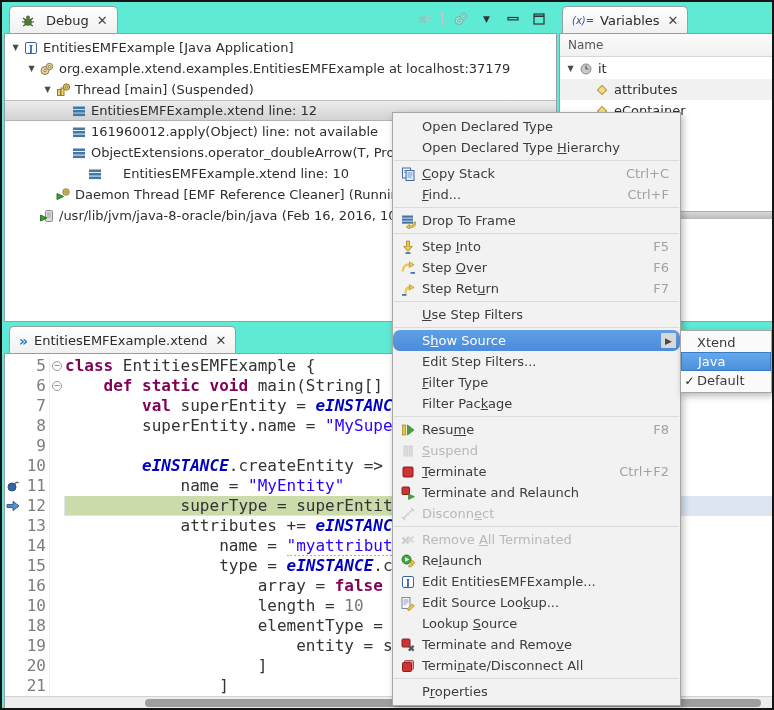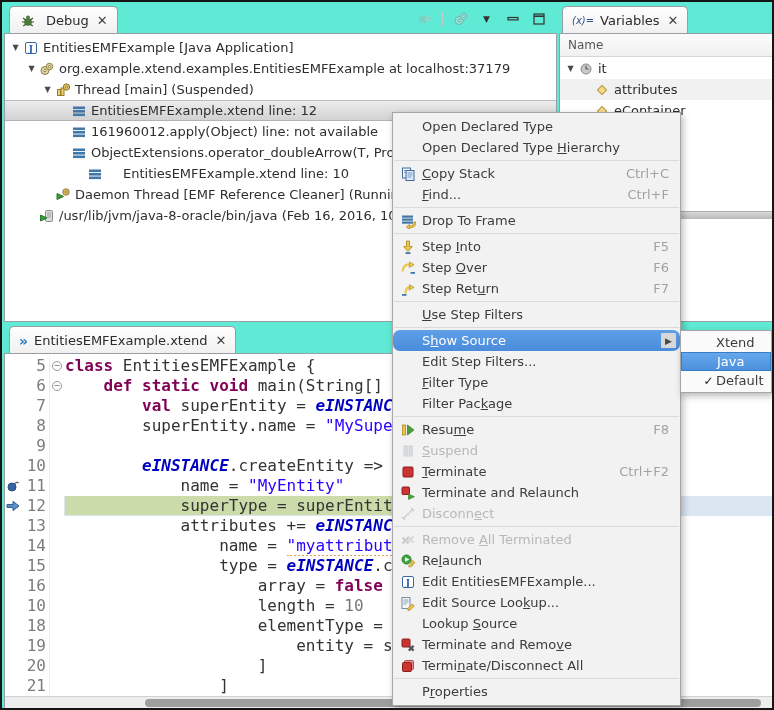--- a/index.html
+++ b/index.html
@@ -61,21 +61,21 @@
   .mi { display:flex; align-items:center; height:21px; padding:0 4px 0 5px; font-size:13px; color:#3c3c3c; white-space:nowrap; }
   .mi .mic { width:19px; height:16px; flex:none; display:inline-flex; align-items:center; justify-content:center; margin-right:5px; }
   .mi .mlb .mn { text-decoration:underline; }
   .mi .msc { margin-left:auto; color:#a2a2a2; padding-right:7px; }
   .mi.disabled { color:#b8b8b8; }
   .mi.disabled .mic { opacity:.5; filter:grayscale(.6); }
   .mi.hilite { background:linear-gradient(#5f9fe8,#4a8cdb); color:#fff;border-radius:7px; }
   .msep { height:1px; background:#dadada; margin:2px 1px; }
   .sub-arrow { margin-left:auto; width:15px; height:15px; background:#d8d8d8; display:flex; align-items:center;
                justify-content:center; font-size:9px; color:#4a4a4a; border-radius:1px; }
-  .menu-sub .mi { height:19px; padding-left:20px; }
+  .menu-sub .mi { height:19px; padding-left:1px; }
   .menu-sub { background:#fafafa; }
   .chk { width:15px; flex:none; text-align:center; font-size:12px; color:#222; }
   .mi.hilite-box { background:#54a0e8; background:linear-gradient(#66a8ec,#4a90dd); border:1px solid #3a7cc4; color:#fff; }
 </style>
 </head>
 <body>
 
 <div id="window">
 
   <div class="panel" id="debug-panel" style="left:2px;top:2px;width:553px;height:318px;">

